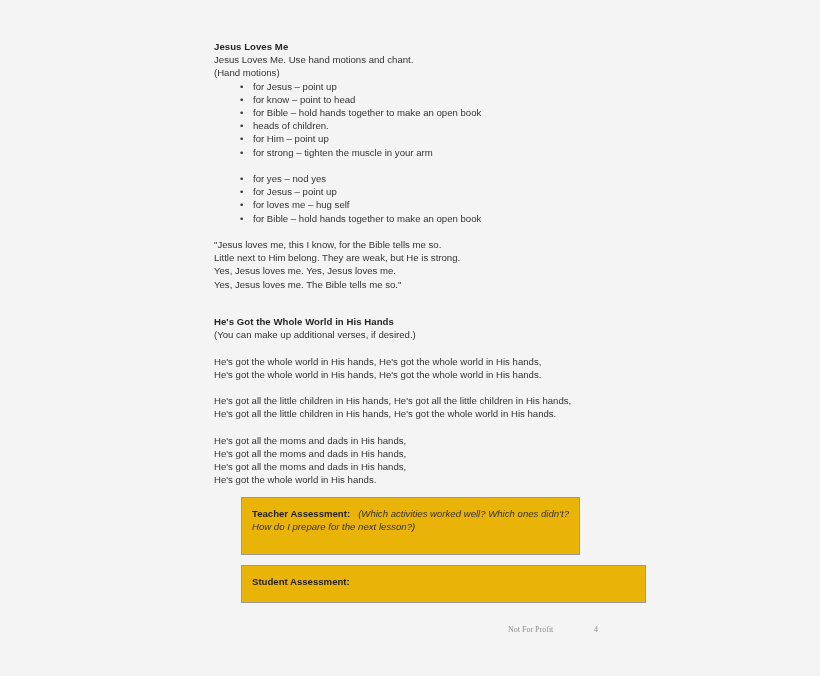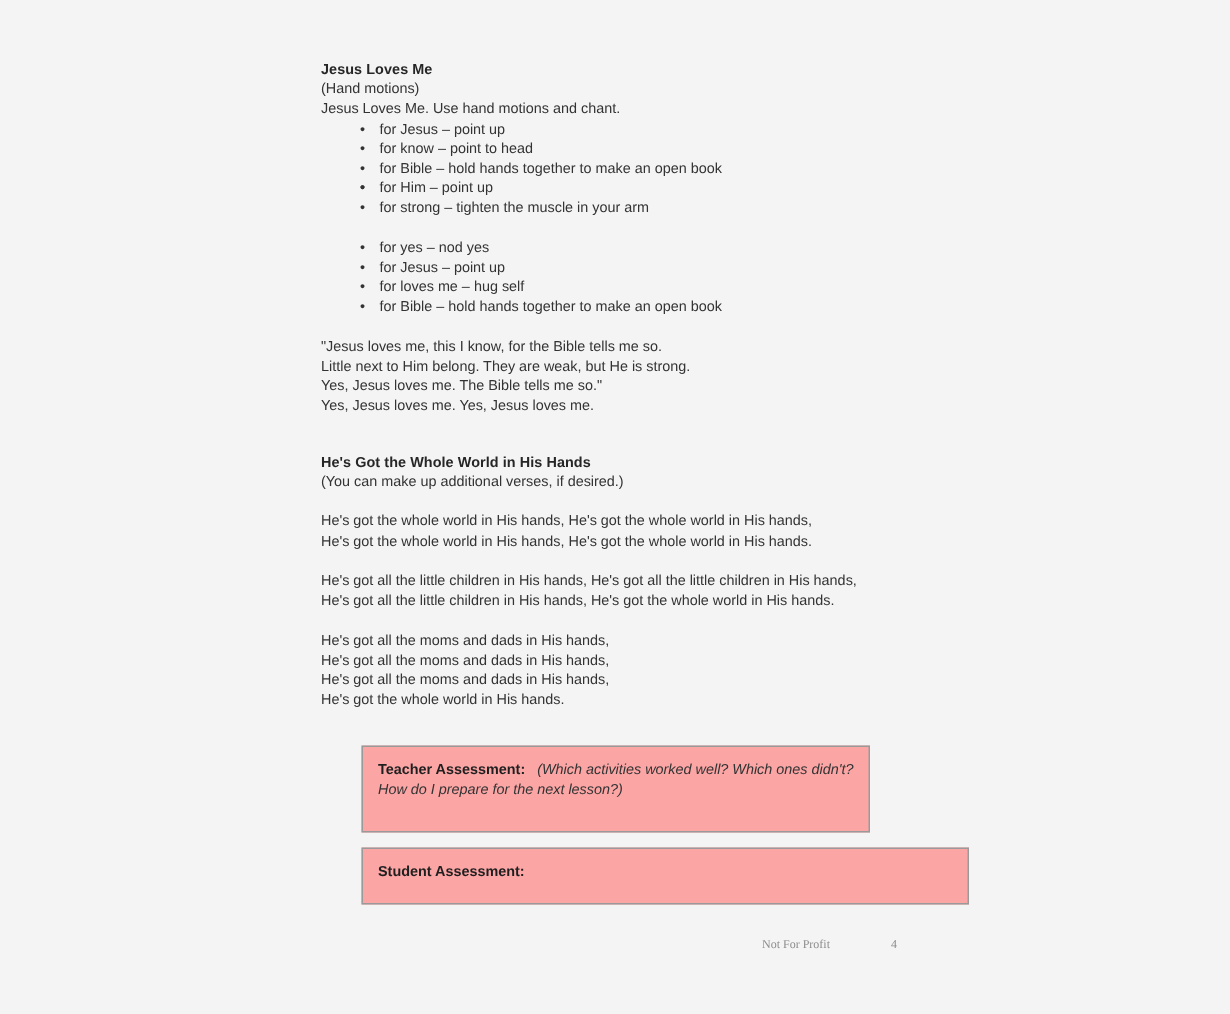--- a/index.html
+++ b/index.html
@@ -67,21 +67,21 @@
   ul.bullets li .wrap-line {
     display: block;
   }
   .lyrics .line {
     white-space: nowrap;
   }
   
   .assess-box {
     position: absolute;
     border: 1px solid #9a9a9a;
-    background: #fca5a5;
+    background: #eab308;
     box-sizing: border-box;
   }
   #teacher-assessment-box {
     left: 241px;
     top: 497px;
     width: 339px;
     height: 58px;
   }
   #student-assessment-box {
     left: 241px;
@@ -114,38 +114,39 @@
   }
 </style>
 </head>
 <body>
 
 <div class="page">
 
   <div class="content">
 
     <div class="heading">Jesus Loves Me</div>
+    <div class="line">Jesus Loves Me.  Use hand motions and chant.</div>
     <div class="line">(Hand motions)</div>
-    <div class="line">Jesus Loves Me.  Use hand motions and chant.</div>
 
     <ul class="bullets">
       <li>
         <span class="bullet-dot">•</span>
         <span>for Jesus – point up</span>
       </li>
       <li>
         <span class="bullet-dot">•</span>
         <span>for know – point to head</span>
       </li>
       <li>
         <span class="bullet-dot">•</span>
         <span>for Bible – hold hands together to make an open book</span>
       </li>
       <li>
         <span class="bullet-dot">•</span>
+        <span class="wrap-line">heads of children.</span>
       </li>
       <li>
         <span class="bullet-dot">•</span>
         <span>for Him – point up</span>
       </li>
       <li>
         <span class="bullet-dot">•</span>
         <span>for strong – tighten the muscle in your arm</span>
       </li>
     </ul>
@@ -169,22 +170,22 @@
         <span class="bullet-dot">•</span>
         <span>for Bible – hold hands together to make an open book</span>
       </li>
     </ul>
 
     <div class="spacer"></div>
 
     <div class="lyrics">
       <div class="line">"Jesus loves me, this I know, for the Bible tells me so.</div>
       <div class="line">Little next to Him belong. They are weak, but He is strong.</div>
+      <div class="line">Yes, Jesus loves me. Yes, Jesus loves me.</div>
       <div class="line">Yes, Jesus loves me. The Bible tells me so."</div>
-      <div class="line">Yes, Jesus loves me. Yes, Jesus loves me.</div>
     </div>
 
     <div class="spacer"></div>
     <div class="spacer-sm"></div>
 
     <div class="heading">He's Got the Whole World in His Hands</div>
     <div class="line">(You can make up additional verses, if desired.)</div>
 
     <div class="spacer"></div>
 

